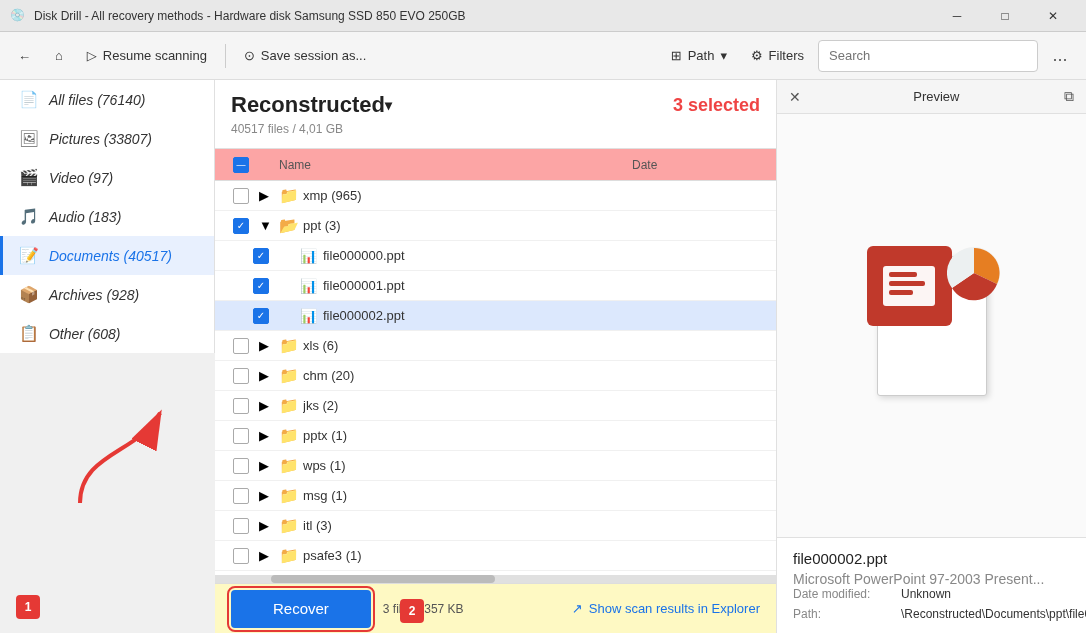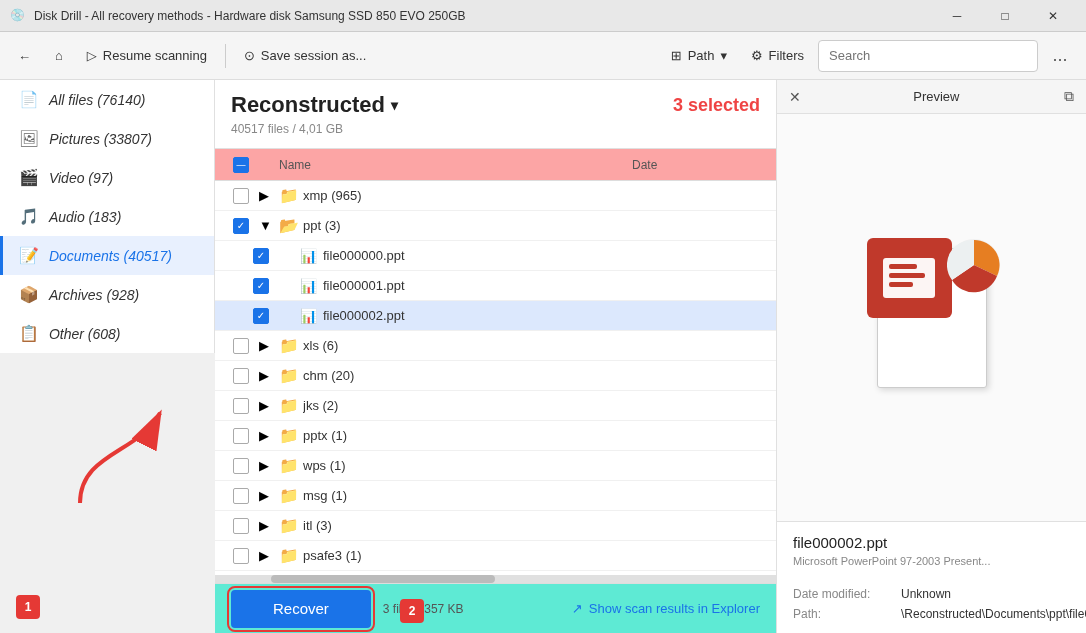--- a/index.html
+++ b/index.html
@@ -131,21 +131,20 @@
       align-items: center;
       justify-content: space-between;
       margin-bottom: 4px;
     }
     .content-title {
       font-size: 22px;
       font-weight: 600;
       color: #222;
       display: flex;
       align-items: center;
-      gap: 6px;
     }
     .content-subtitle { font-size: 12px; color: #888; padding-bottom: 8px; }
     .selected-badge { font-size: 18px; font-weight: 700; color: #ef4444; }
 
     
     .file-list-container {
       flex: 1;
       overflow: hidden;
       display: flex;
       flex-direction: column;
@@ -204,21 +203,21 @@
       height: 8px;
       background: #bbb;
       border-radius: 4px;
       left: 10%;
       width: 40%;
     }
 
     
     .status-bar {
       height: 50px;
-      background: #5eead4;
+      background: #fef9c3;
       border-top: 1px solid #ddd;
       display: flex;
       align-items: center;
       padding: 0 16px;
       gap: 12px;
       position: relative;
     }
     .recover-btn {
       height: 38px;
       background: #1a73e8;
@@ -270,21 +269,21 @@
       justify-content: center;
       padding: 20px;
       background: #fafafa;
     }
 
     .preview-info {
       padding: 12px 16px;
       border-top: 1px solid #e0e0e0;
     }
     .preview-filename { font-size: 15px; font-weight: 500; color: #222; margin-bottom: 4px; }
-    .preview-desc { font-size: 11px; color: #888; margin-bottom: 20px; }
+    .preview-desc { font-size: 14px; color: #888; margin-bottom: 0; }
     .preview-meta { display: grid; grid-template-columns: 100px 1fr; gap: 6px 8px; font-size: 12px; }
     .meta-label { color: #888; }
     .meta-value { color: #333; }
   </style>
 </head>
 <body>
 
 <div class="titlebar">
   <span class="titlebar-icon">💿</span>
   <span class="titlebar-title">Disk Drill - All recovery methods - Hardware disk Samsung SSD 850 EVO 250GB</span>

